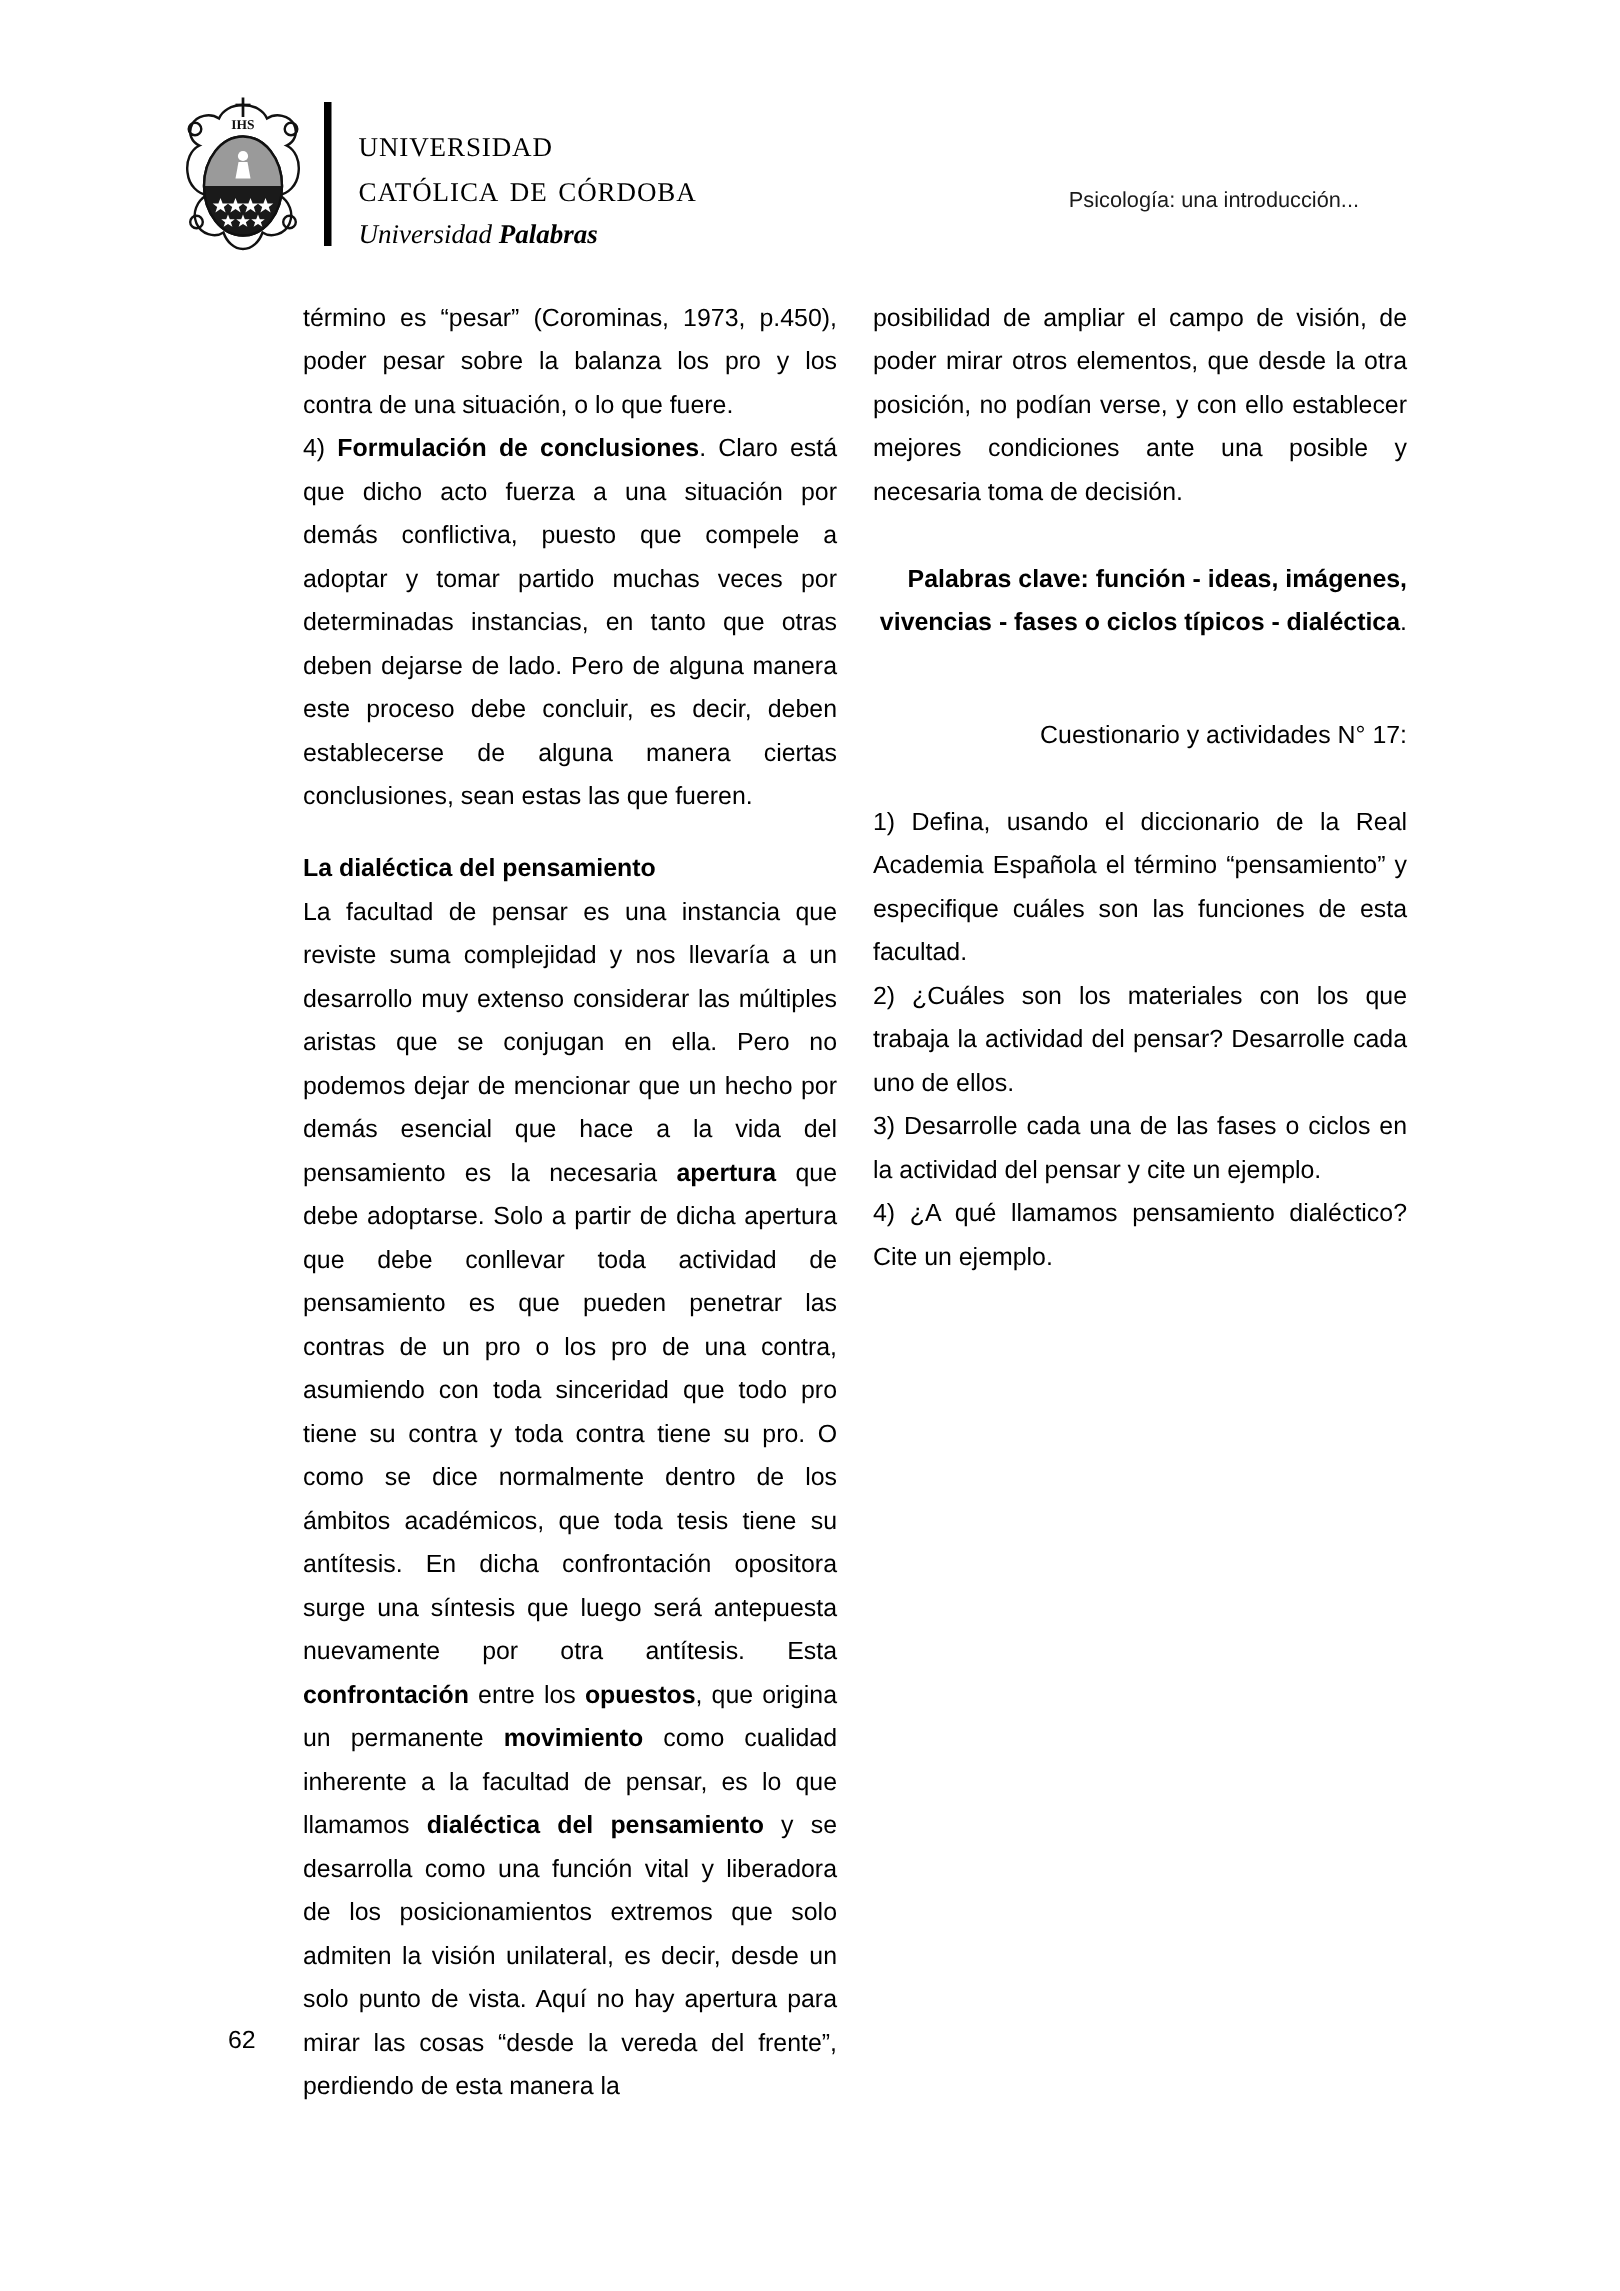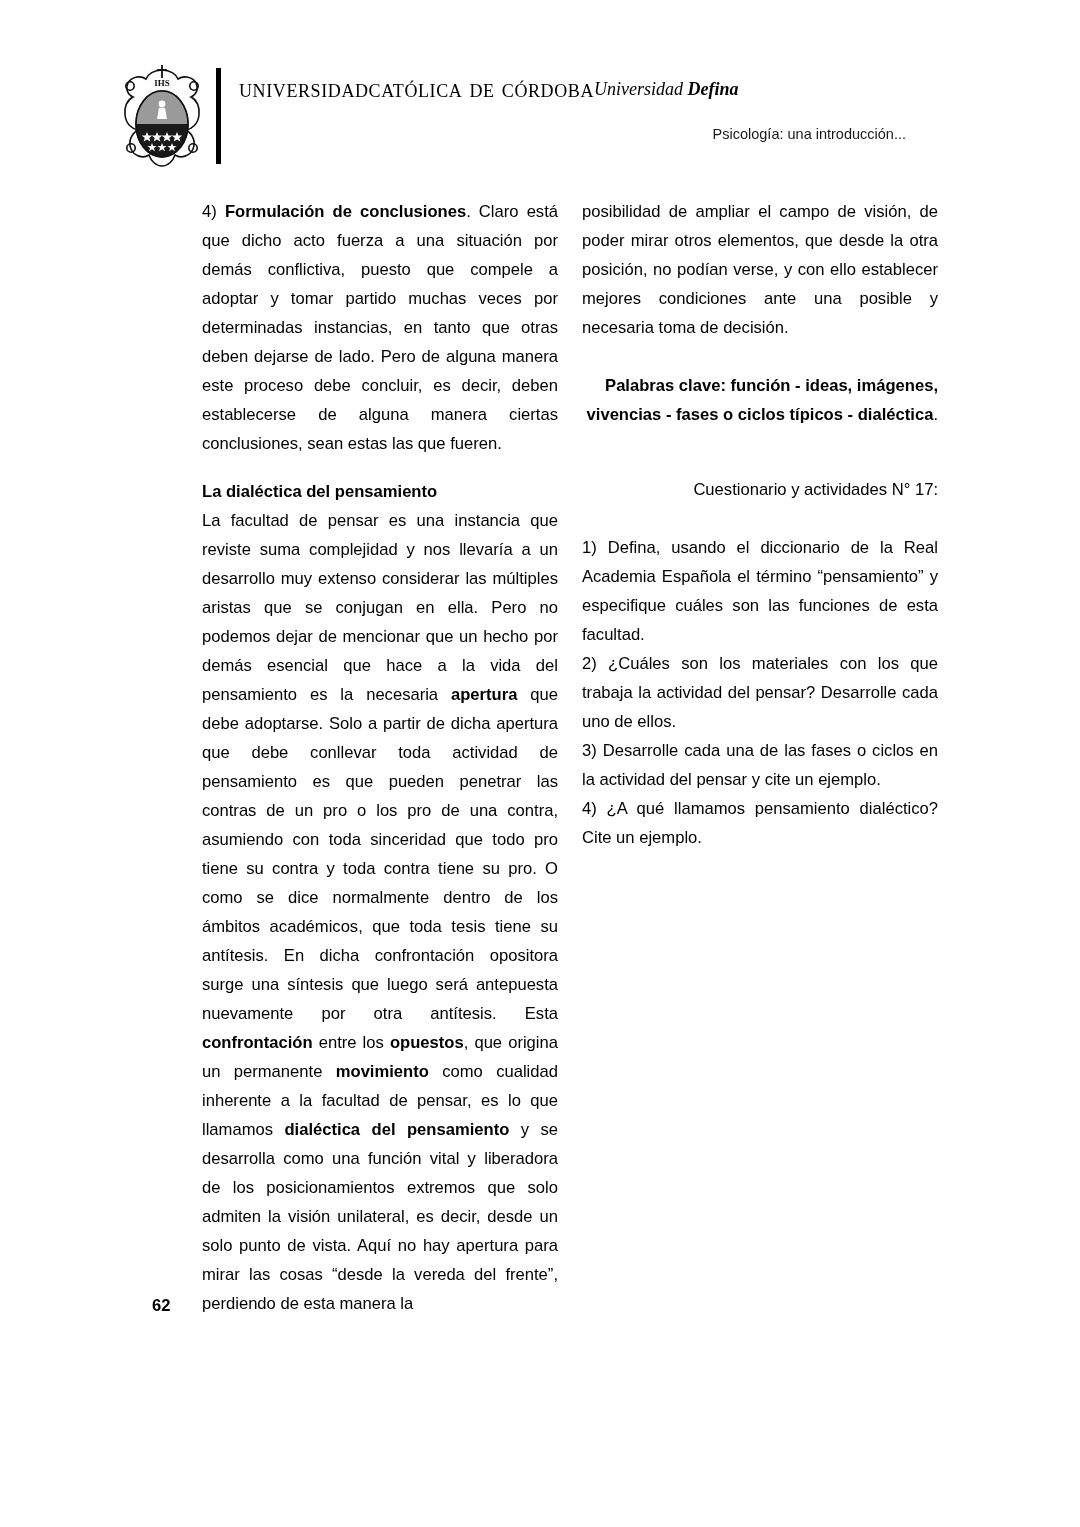--- a/index.html
+++ b/index.html
@@ -40,21 +40,21 @@
     width: 5px;
     background: #000;
     margin-left: 10px;
     margin-top: 6px;
     margin-bottom: 10px;
     flex: 0 0 auto;
   }
   .wordmark {
     margin-left: 18px;
     display: flex;
-    flex-direction: row;
+    flex-direction: column;
     justify-content: center;
     padding-top: 12px;
   }
   .wordmark-line1,
   .wordmark-line2 {
     font-family: "Liberation Serif", serif;
     font-size: 26px;
     letter-spacing: 0.6px;
     line-height: 1.16;
     white-space: nowrap;
@@ -118,24 +118,23 @@
   }
   .spacer-sm { height: 19px; }
   .spacer-md { height: 29px; }
   .spacer-lg { height: 46px; }
   b { font-weight: bold; }
 
   
   .page-number {
     position: absolute;
     left: 152px;
-    top: 1291px;
+    top: 1345px;
     font-size: 16.6px;
     line-height: 29px;
-    font-weight: bold;
   }
 </style>
 </head>
 <body>
 
 <div class="page-header">
 
   <div class="brand">
 
     <svg class="crest" viewBox="0 0 88 112">
@@ -182,31 +181,32 @@
         <polygon points="44,81 45.2,84.1 48.5,84.1 45.9,86.1 46.9,89.2 44,87.3 41.1,89.2 42.1,86.1 39.5,84.1 42.8,84.1"></polygon>
         <polygon points="54,81 55.2,84.1 58.5,84.1 55.9,86.1 56.9,89.2 54,87.3 51.1,89.2 52.1,86.1 49.5,84.1 52.8,84.1"></polygon>
       </g>
     </svg>
 
     <div class="brand-divider"></div>
 
     <div class="wordmark">
       <div class="wordmark-line1">Universidad</div>
       <div class="wordmark-line2">Católica de Córdoba</div>
-      <div class="wordmark-line3"><span>Universidad </span><span class="jesuita">Defina</span></div>
+      <div class="wordmark-line3"><span>Universidad </span><span class="jesuita">Palabras</span></div>
     </div>
   </div>
 
   <div class="header-title">Psicología: una introducción...</div>
 </div>
 
 <div class="content">
 
   <div class="col">
 
+    <p>término es “pesar” (Corominas, 1973, p.450), poder pesar sobre la balanza los pro y los contra de una situación, o lo que fuere.</p>
 
     <p><span>4) </span><b>Formulación de conclusiones</b><span>. Claro está que dicho acto fuerza a una situación por demás conflictiva, puesto que compele a adoptar y tomar partido muchas veces por determinadas instancias, en tanto que otras deben dejarse de lado. Pero de alguna manera este proceso debe concluir, es decir, deben establecerse de alguna manera ciertas conclusiones, sean estas las que fueren.</span></p>
 
     <div class="spacer-sm"></div>
 
     <h3>La dialéctica del pensamiento</h3>
 
     <p><span>La facultad de pensar es una instancia que reviste suma complejidad y nos llevaría a un desarrollo muy extenso considerar las múltiples aristas que se conjugan en ella. Pero no podemos dejar de mencionar que un hecho por demás esencial que hace a la vida del pensamiento es la necesaria </span><b>apertura</b><span> que debe adoptarse. Solo a partir de dicha apertura que debe conllevar toda actividad de pensamiento es que pueden penetrar las contras de un pro o los pro de una contra, asumiendo con toda sinceridad que todo pro tiene su contra y toda contra tiene su pro. O como se dice normalmente dentro de los ámbitos académicos, que toda tesis tiene su antítesis. En dicha confrontación opositora surge una síntesis que luego será antepuesta nuevamente por otra antítesis. Esta </span><b>confrontación</b><span> entre los </span><b>opuestos</b><span>, que origina un permanente </span><b>movimiento</b><span> como cualidad inherente a la facultad de pensar, es lo que llamamos </span><b>dialéctica del pensamiento</b><span> y se desarrolla como una función vital y liberadora de los posicionamientos extremos que solo admiten la visión unilateral, es decir, desde un solo punto de vista. Aquí no hay apertura para mirar las cosas “desde la vereda del frente”, perdiendo de esta manera la</span></p>
   </div>
 

